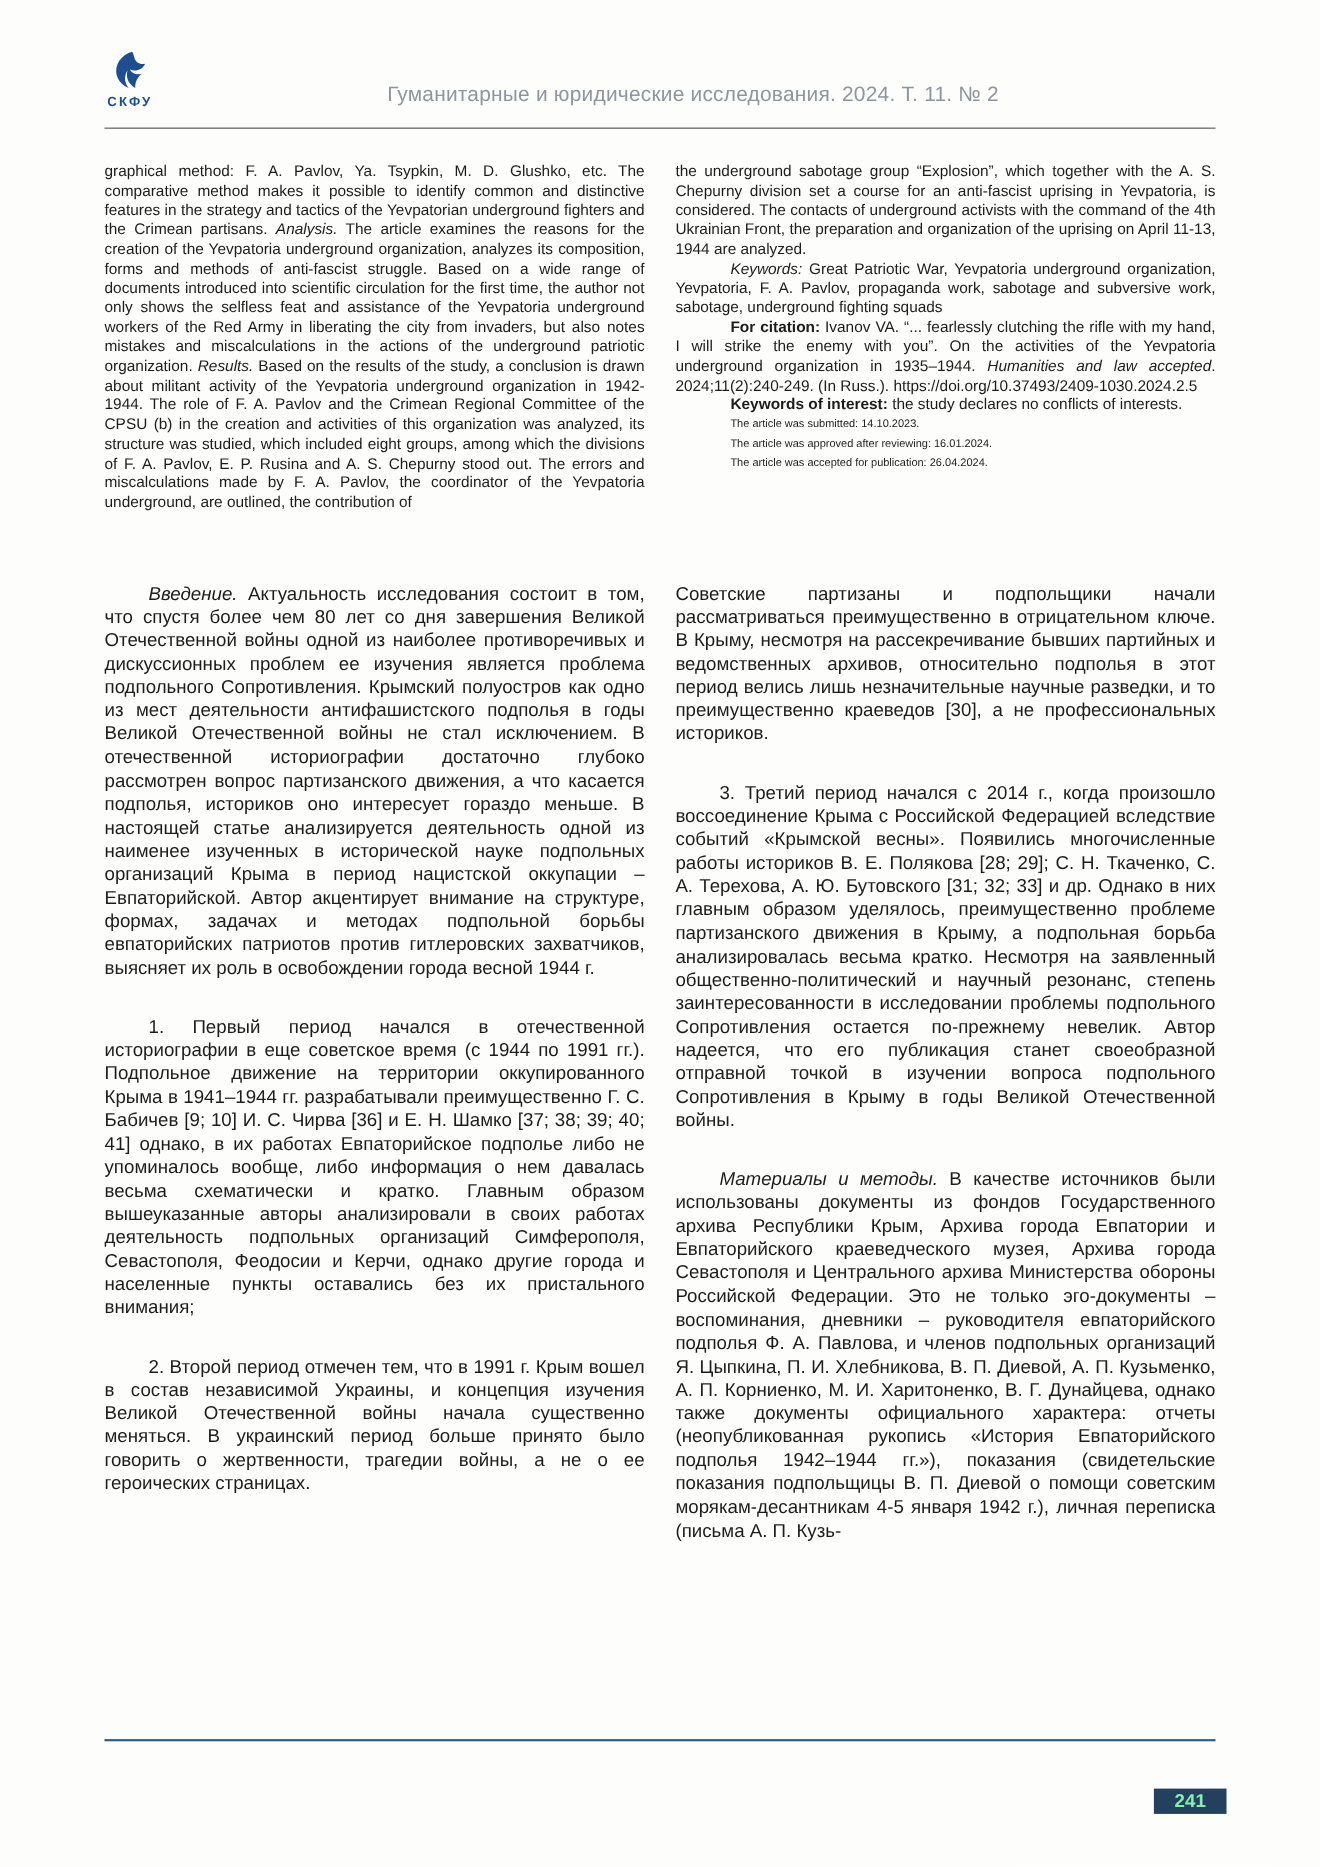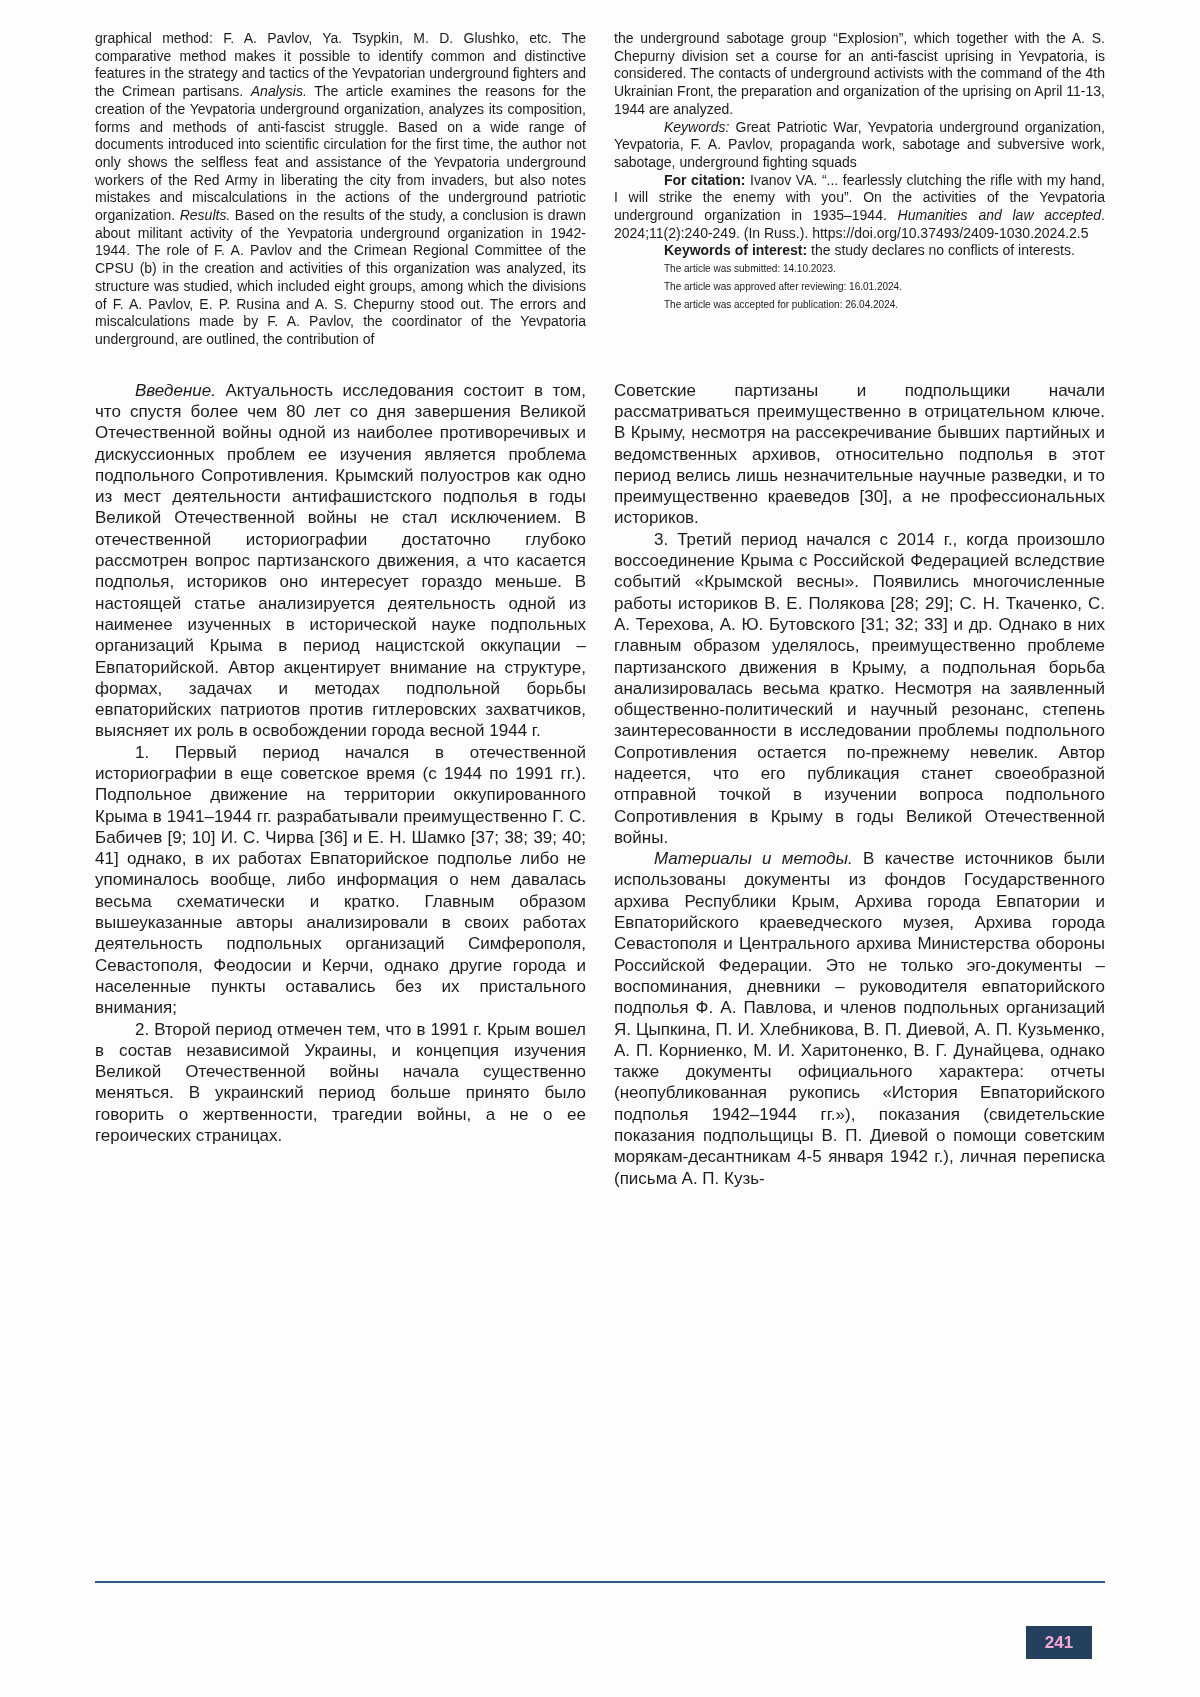--- a/index.html
+++ b/index.html
@@ -23,44 +23,53 @@
     text-align: center; font-size: 19px; color: #8d969d; letter-spacing: .2px;
   }
 
   
   .row { display: flex; gap: 28px; }
   .col { flex: 1 1 0; min-width: 0; }
   .section-en { margin-top: 30px; }
   .section-ru { margin-top: 31px; }
 
   .en { font-size: 14px; line-height: 17.7px; text-align: justify; }
-  .ru { font-size: 17px; line-height: 21.3px; text-align: justify; }
+  .ru { font-size: 17px; line-height: 21.3px; text-align: justify; margin-top: 32px; }
   .indent-ru { text-indent: 40px; }
   .indent-en { text-indent: 50px; }
   .date-line { font-size: 10px; line-height: 17.7px; text-align: left; padding-left: 50px; }
 
   .b  { font-weight: bold; }
   .bi { font-weight: normal; font-style: italic; }
   .i  { font-style: italic; }
 
   
   .footer-rule { position: absolute; left: 95px; right: 95px; top: 1581px; border-top: 2px solid #32598a; }
   .page-number {
-    position: absolute; top: 1626px; right: 108px;
-    width: 66px; height: 33px;
-    background: #24405f; color: #f9a8d4;
+    position: absolute; top: 1626px; right: 85px;
+    width: 66px; height: 23px;
+    background: #24405f; color: #86efac;
     font-size: 17px; font-weight: bold;
     display: flex; align-items: center; justify-content: center;
   }
 </style>
 </head>
 <body>
 
 <div class="page">
 
+  <header class="page-header">
+    <div class="logo">
+      <svg width="40" height="38" viewBox="0 0 40 38" aria-hidden="true">
+        <path d="M22 1 C12 4 6 13 8 22 C9.5 28 14 32 19 34 C15 29 14.5 23 18 18 C16 25 19 30 25 34 C24.5 29 27 24 31 21 C26 22.5 22 21 20 17 C25 19.5 31 18 34 12 C29 13 25 10.5 24 6 C23.5 4 23 2 22 1 Z" fill="#1d4e8f"></path>
+      </svg>
+      <span class="logo-text">СКФУ</span>
+    </div>
+    <div class="journal-title">Гуманитарные и юридические исследования. 2024. Т. 11. № 2</div>
+  </header>
 
   <section class="row section-en">
     <div class="col">
       <p class="en"><span>graphical method: F. A. Pavlov, Ya. Tsypkin, M. D. Glushko, etc. The comparative method makes it possible to identify common and distinctive features in the strategy and tactics of the Yevpatorian underground fighters and the Crimean partisans. </span><span class="bi">Analysis.</span><span> The article examines the reasons for the creation of the Yevpatoria underground organization, analyzes its composition, forms and methods of anti-fascist struggle. Based on a wide range of documents introduced into scientific circulation for the first time, the author not only shows the selfless feat and assistance of the Yevpatoria underground workers of the Red Army in liberating the city from invaders, but also notes mistakes and miscalculations in the actions of the underground patriotic organization. </span><span class="bi">Results.</span><span> Based on the results of the study, a conclusion is drawn about militant activity of the Yevpatoria underground organization in 1942-1944. The role of F. A. Pavlov and the Crimean Regional Committee of the CPSU (b) in the creation and activities of this organization was analyzed, its structure was studied, which included eight groups, among which the divisions of F. A. Pavlov, E. P. Rusina and A. S. Chepurny stood out. The errors and miscalculations made by F. A. Pavlov, the coordinator of the Yevpatoria underground, are outlined, the contribution of</span></p>
     </div>
     <div class="col">
       <p class="en">the underground sabotage group “Explosion”, which together with the A. S. Chepurny division set a course for an anti-fascist uprising in Yevpatoria, is considered. The contacts of underground activists with the command of the 4th Ukrainian Front, the preparation and organization of the uprising on April 11-13, 1944 are analyzed.</p>
       <p class="en indent-en"><span class="bi">Keywords:</span><span> Great Patriotic War, Yevpatoria underground organization, Yevpatoria, F. A. Pavlov, propaganda work, sabotage and subversive work, sabotage, underground fighting squads</span></p>
       <p class="en indent-en"><span class="b">For citation:</span><span> Ivanov VA. “... fearlessly clutching the rifle with my hand, I will strike the enemy with you”. On the activities of the Yevpatoria underground organization in 1935–1944. </span><span class="i">Humanities and law accepted</span><span>. 2024;11(2):240-249. (In Russ.). https://doi.org/10.37493/2409-1030.2024.2.5</span></p>
       <p class="en indent-en"><span class="b">Keywords of interest:</span><span> the study declares no conflicts of interests.</span></p>

